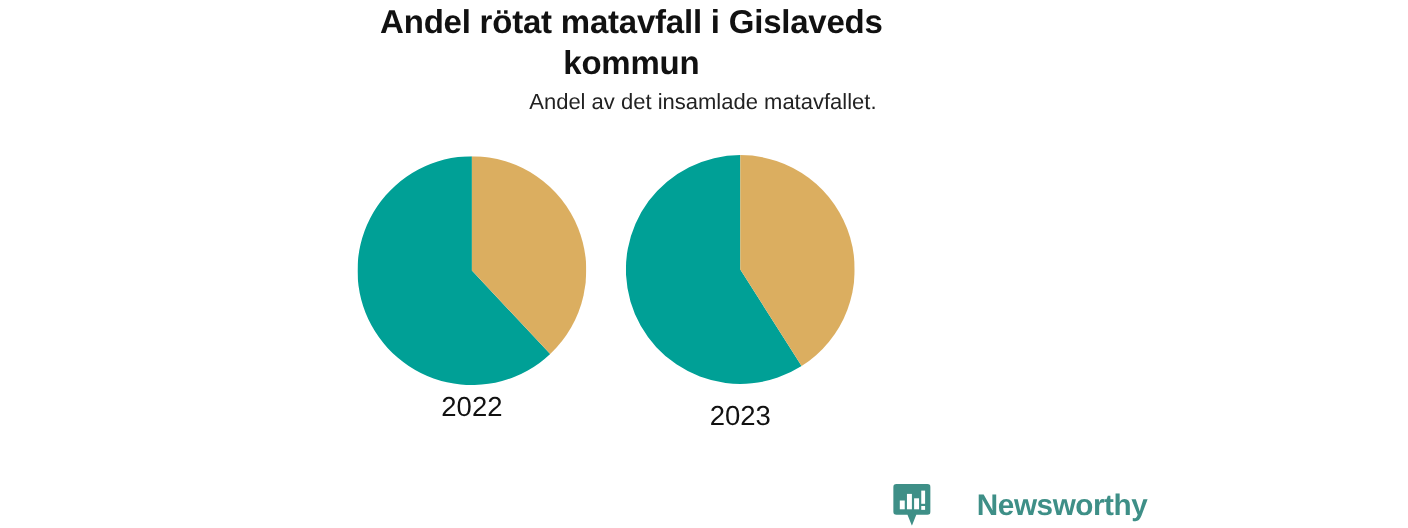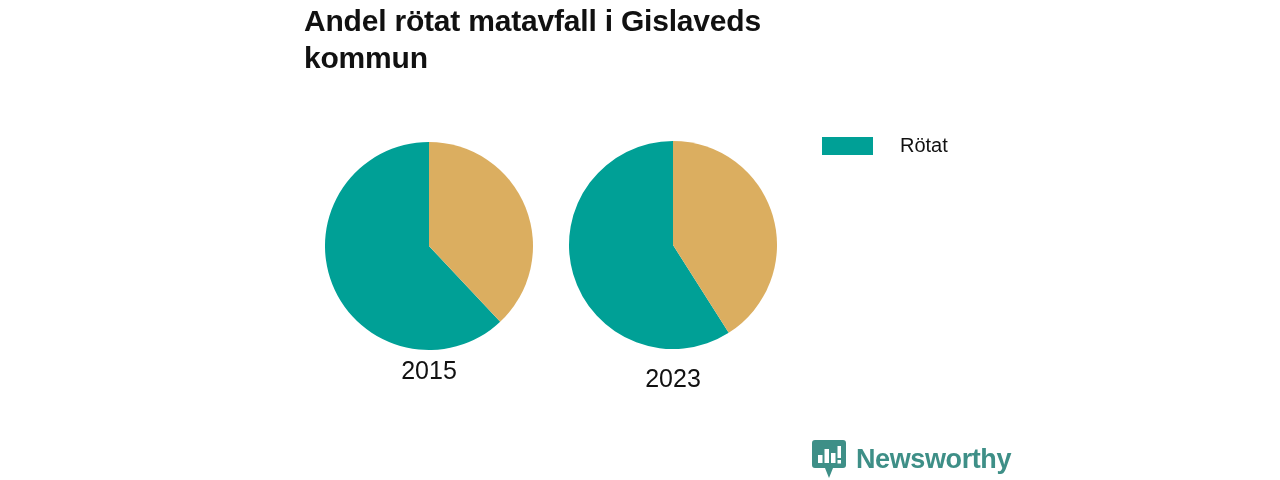--- a/index.html
+++ b/index.html
@@ -17,23 +17,24 @@
   }
 
   .chart-root {
     position: absolute;
     inset: 0;
   }
 
   
   .header {
     position: absolute;
-    left: 304px;
+    left: 289px;
     top: 2px;
     width: 700px;
+    text-align: center;
   }
   .chart-title {
     font-size: 30px;
     font-weight: bold;
     line-height: 1.24;
     letter-spacing: -0.2px;
     color: #111111;
     margin: 0;
     max-width: 570px;
   }
@@ -89,20 +90,21 @@
     white-space: nowrap;
   }
 
   
   .logo {
     position: absolute;
     left: 812px;
     top: 440px;
     display: flex;
     align-items: center;
+    gap: 32px;
   }
   .logo-mark {
     width: 34px;
     height: 38px;
     flex: 0 0 auto;
   }
   .logo-text {
     margin-left: 10px;
     font-size: 27px;
     font-weight: bold;
@@ -110,44 +112,41 @@
     line-height: 1;
   }
 </style>
 </head>
 <body>
 
 <div class="chart-root">
 
   <div class="header">
     <h1 class="chart-title">Andel rötat matavfall i Gislaveds kommun</h1>
+    <p class="chart-subtitle">Andel av det insamlade matavfallet.</p>
   </div>
 
   <div class="pies" id="pies">
       <div class="pie-group" style="left: 325px; top: 142px;">
         <svg class="pie-svg" width="208" height="208" viewBox="0 0 208 208">
           <path d="M 104 104 L 104.00 0.00 A 104 104 0 1 0 175.19 179.81 Z" fill="#00a096"></path>
           <path d="M 104 104 L 175.19 179.81 A 104 104 0 0 0 104.00 0.00 Z" fill="#dbae60"></path>
         </svg>
       </div>
-      <div class="pie-label" style="left: 349px; top: 358px;">2015</div>
+      <div class="pie-label" style="left: 349px; top: 358px;">2022</div>
       <div class="pie-group" style="left: 569px; top: 141px;">
         <svg class="pie-svg" width="208" height="208" viewBox="0 0 208 208">
           <path d="M 104 104 L 104.00 0.00 A 104 104 0 1 0 159.73 191.81 Z" fill="#00a096"></path>
           <path d="M 104 104 L 159.73 191.81 A 104 104 0 0 0 104.00 0.00 Z" fill="#dbae60"></path>
         </svg>
       </div>
       <div class="pie-label" style="left: 593px; top: 366px;">2023</div>
     </div>
 
   <div class="legend" id="legend">
-      <div class="legend-row">
-        <span class="legend-swatch" style="background: rgb(0, 160, 150);"></span>
-        <span class="legend-label">Rötat</span>
-      </div>
     </div>
 
   <div class="logo">
     <svg class="logo-mark" viewBox="0 0 34 38">
       <path d="M3 0 H31 A3 3 0 0 1 34 3 V25 A3 3 0 0 1 31 28 H21 L17 38 L13 28 H3 A3 3 0 0 1 0 25 V3 A3 3 0 0 1 3 0 Z" fill="#3e8f87"></path>
       <rect x="6" y="15" width="4.5" height="8" fill="#ffffff"></rect>
       <rect x="12.5" y="9" width="4.5" height="14" fill="#ffffff"></rect>
       <rect x="19" y="13" width="4.5" height="10" fill="#ffffff"></rect>
       <rect x="25.5" y="6" width="3.5" height="12" fill="#ffffff"></rect>
       <rect x="25.5" y="20" width="3.5" height="3.5" fill="#ffffff"></rect>

